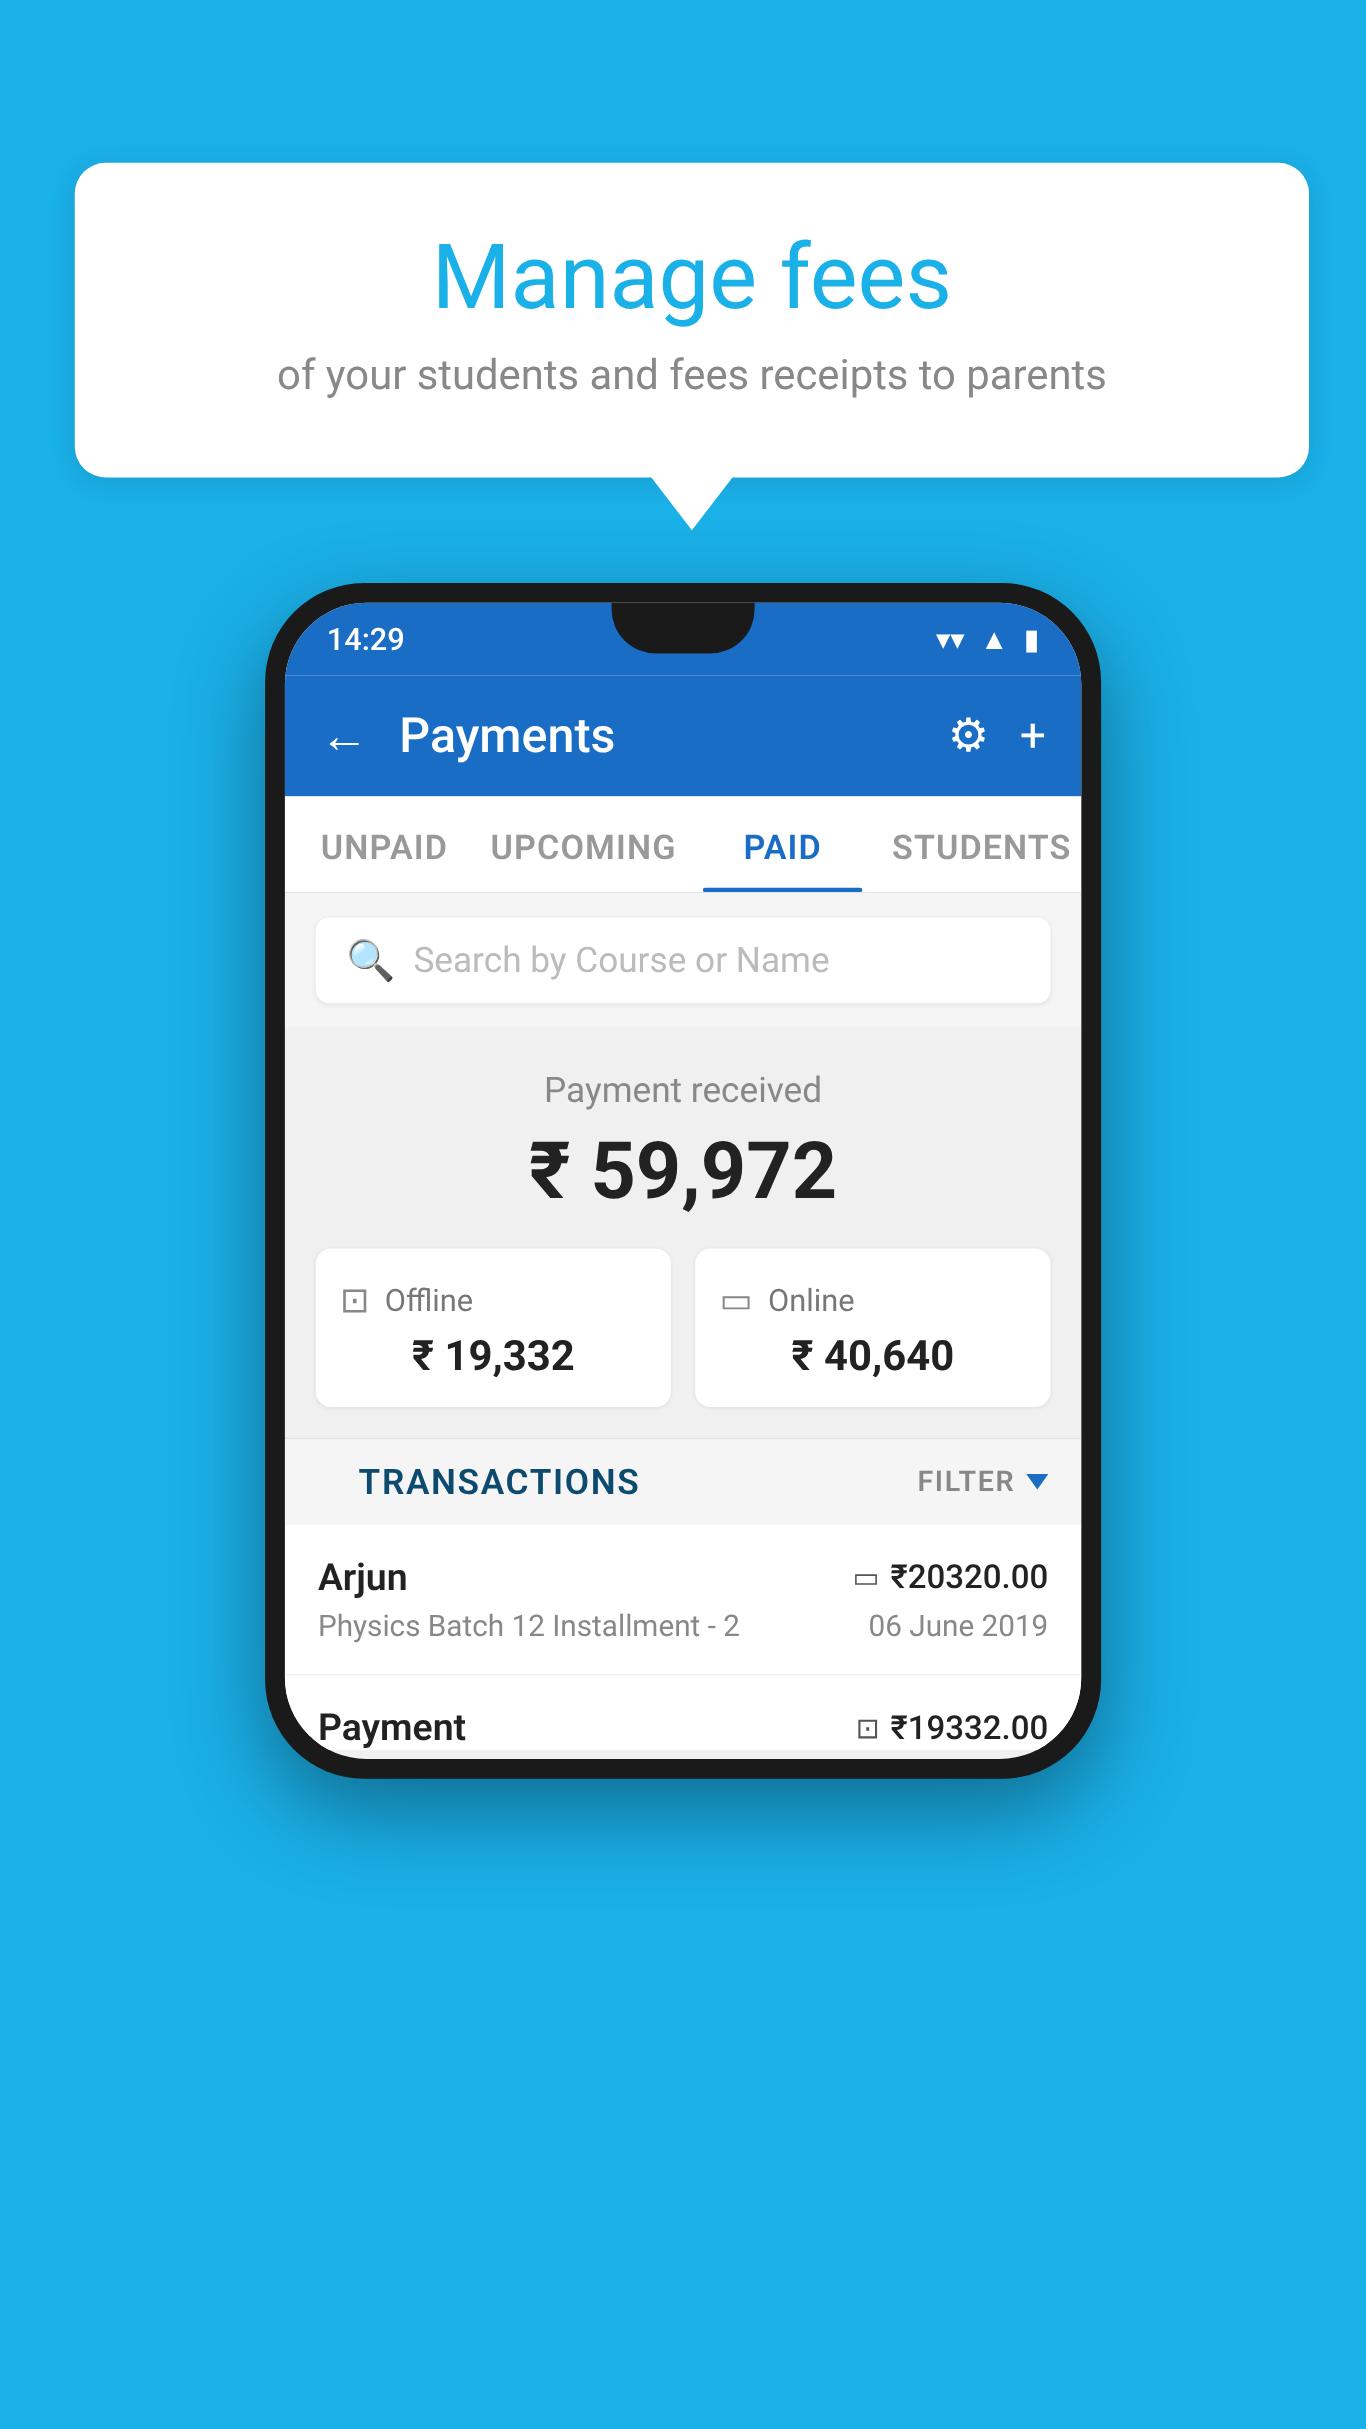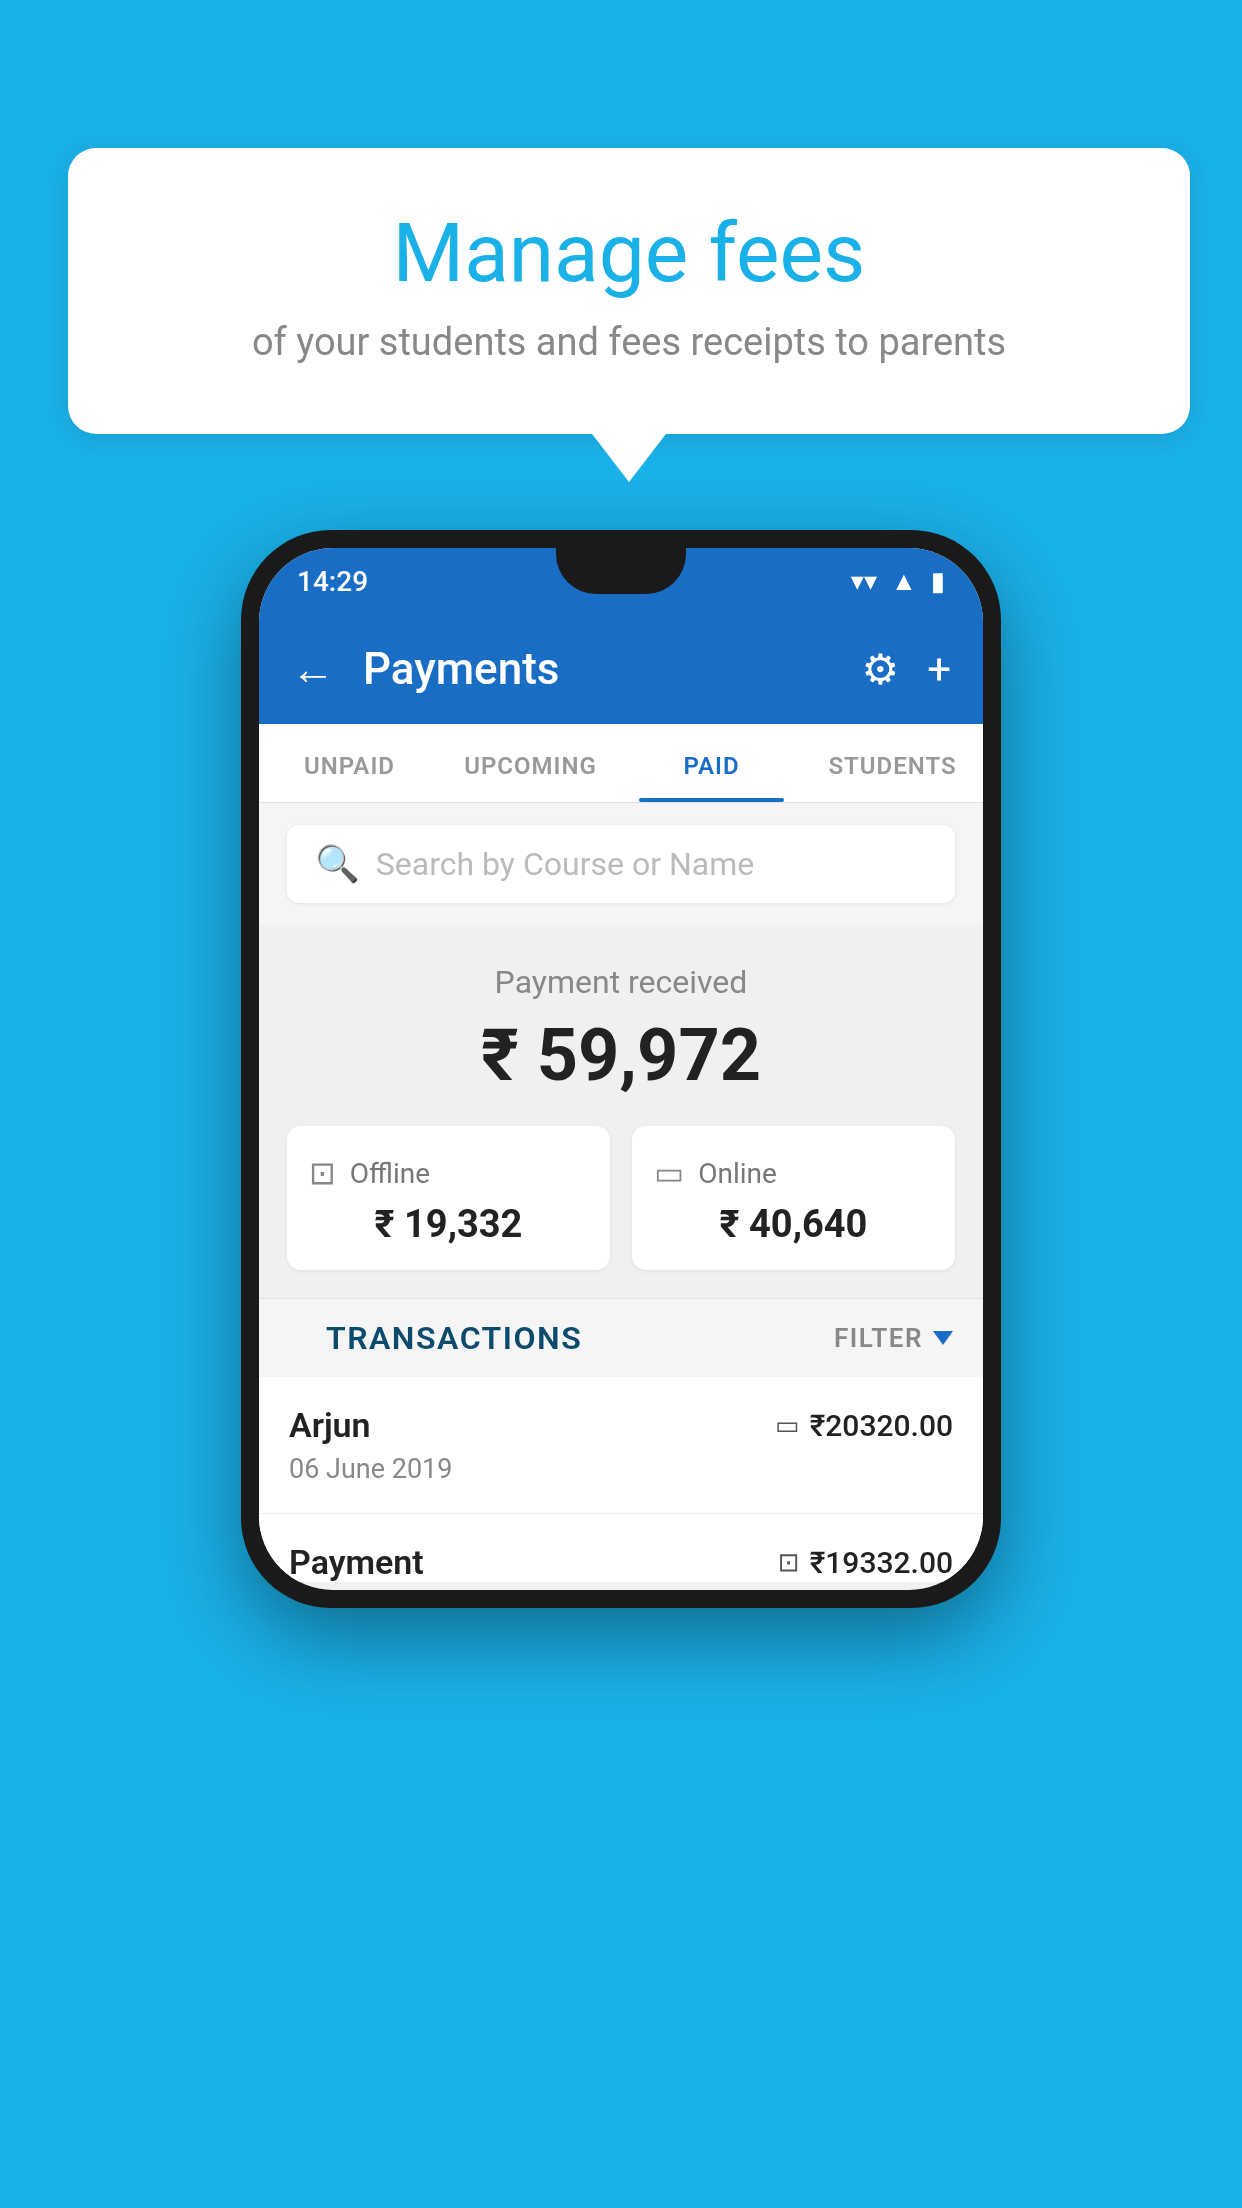--- a/index.html
+++ b/index.html
@@ -142,21 +142,21 @@
     
     .tabs {
       background: #fff;
       display: flex;
       border-bottom: 1px solid #e0e0e0;
     }
     .tab {
       flex: 1;
       text-align: center;
       padding: 28px 0 22px;
-      font-size: 24px;
+      font-size: 31px;
       font-weight: 600;
       color: #999;
       letter-spacing: 1px;
       cursor: pointer;
       position: relative;
     }
     .tab.active {
       color: #1a6dc5;
     }
     .tab.active::after {
@@ -413,20 +413,21 @@
 
     <div class="transaction-item">
       <div class="transaction-row-top">
         <span class="transaction-name">Arjun</span>
         <div class="transaction-amount-wrap">
           <span class="online-icon">▭</span>
           <span class="transaction-amount">₹20320.00</span>
         </div>
       </div>
       <div class="transaction-row-bottom">
+        <span class="transaction-course">Physics Batch 12 Installment - 2</span>
         <span class="transaction-date">06 June 2019</span>
       </div>
     </div>
 
     <div class="transaction-partial">
       <div class="transaction-row-top">
         <span class="transaction-name">Payment</span>
         <div class="transaction-amount-wrap">
           <span class="offline-icon">⊡</span>
           <span class="transaction-amount">₹19332.00</span>

